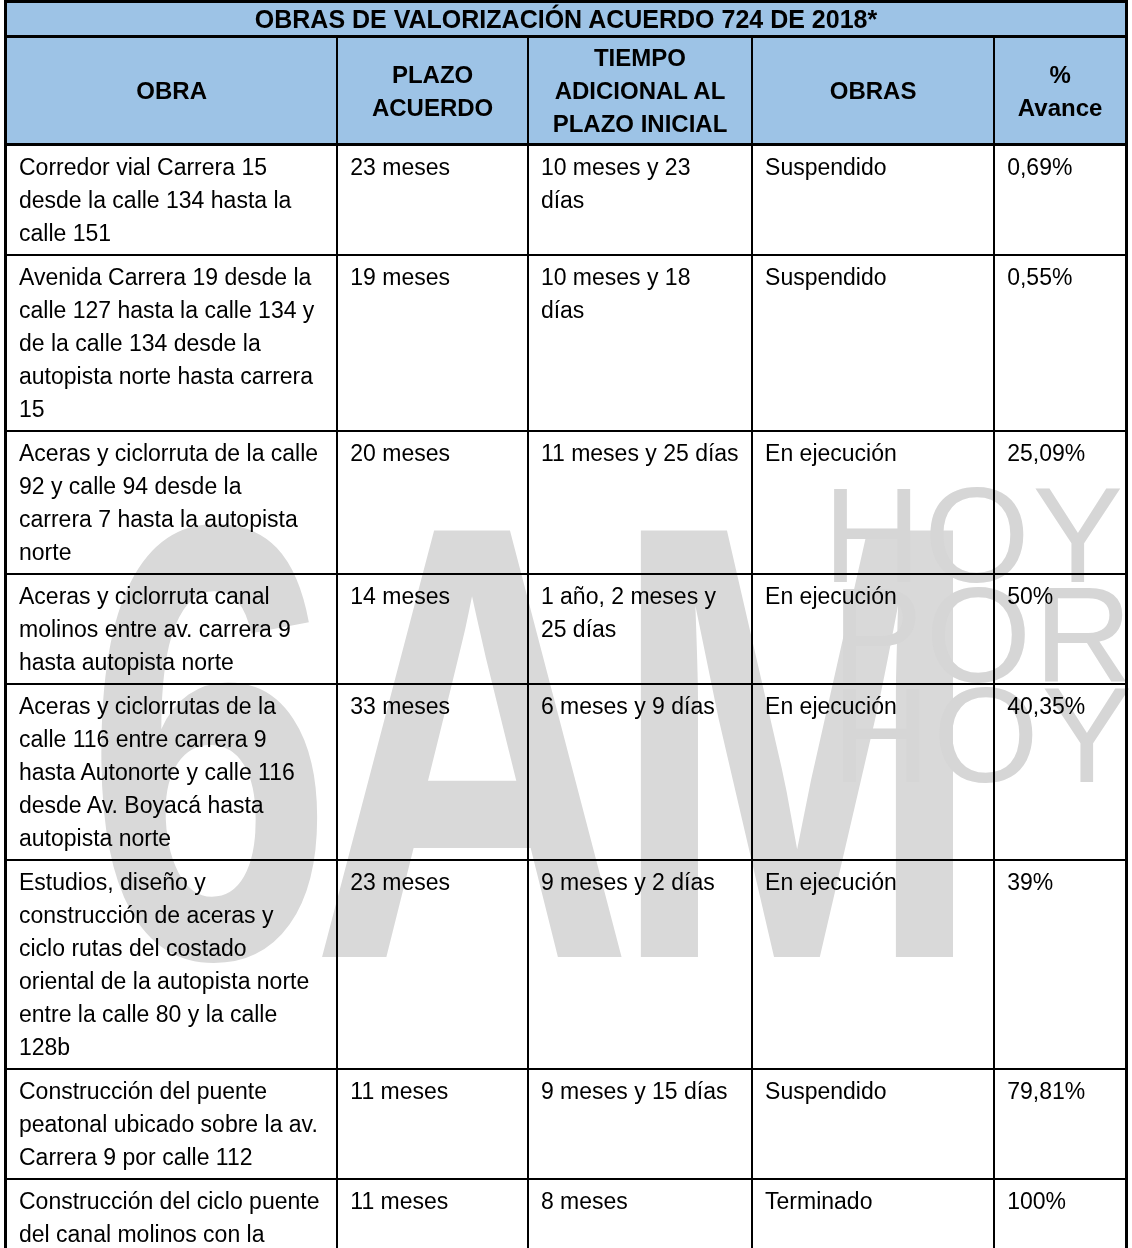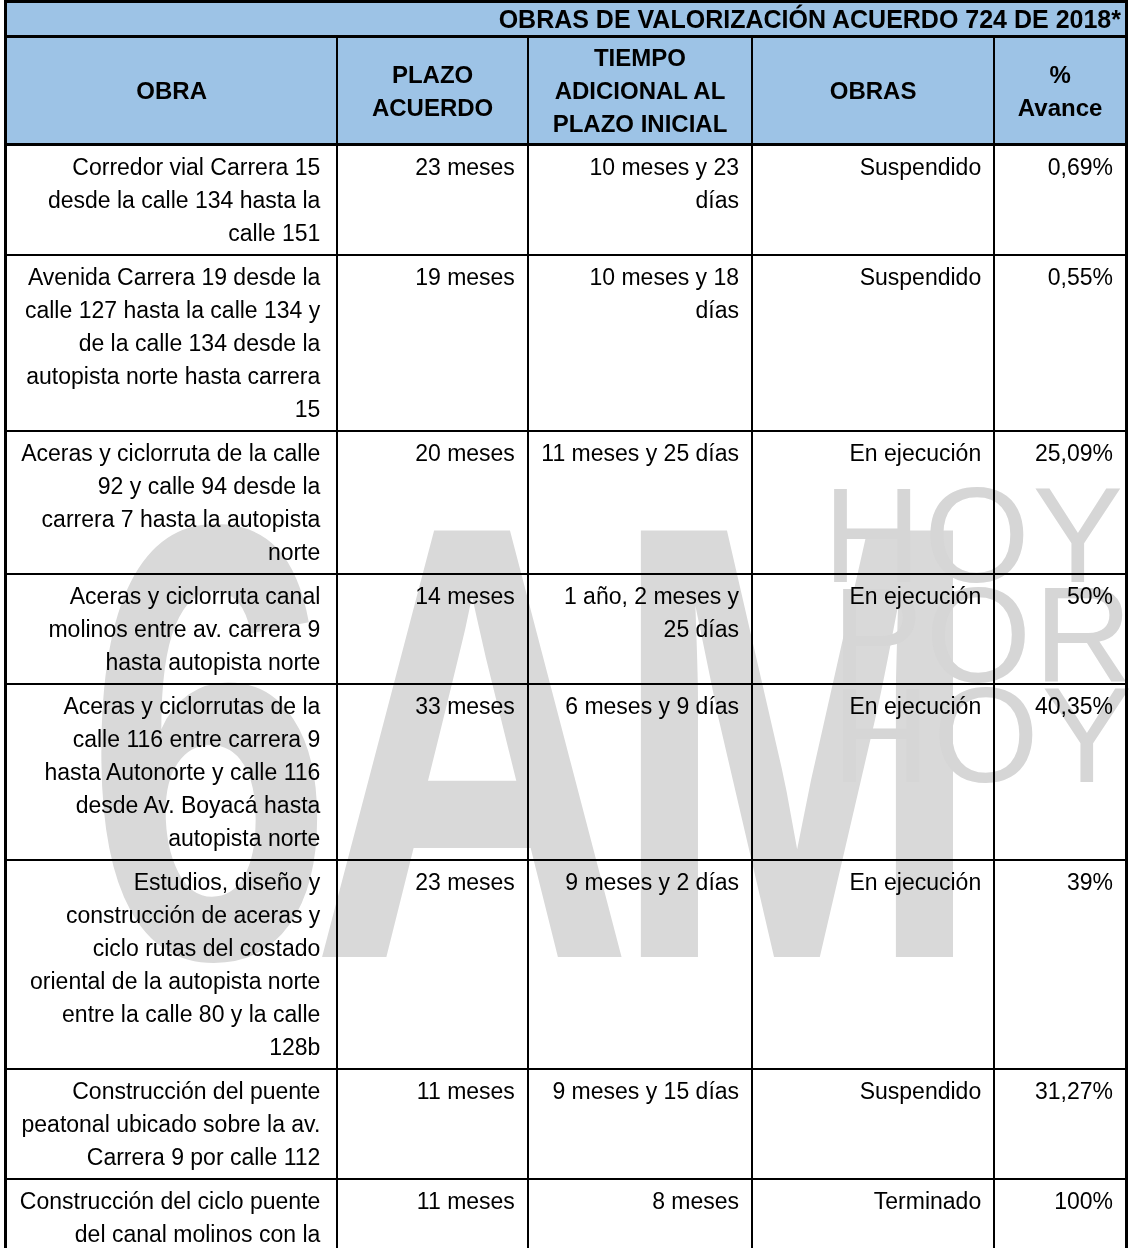--- a/index.html
+++ b/index.html
@@ -14,21 +14,21 @@
               transform:scaleX(0.72); transform-origin:0 0; white-space:nowrap; }
   .wm-word { position:absolute; font-size:136px; font-weight:400; line-height:1;
              letter-spacing:0.02em; color:#d6d6d6; white-space:nowrap; }
   .wm-w1 { left:823px; top:467px; }
   .wm-w2 { left:832px; top:567px; }
   .wm-w3 { left:832px; top:667px; }
 
   
   table.obras { position:relative; z-index:1; width:1124px; margin:0 4px;
                 border-collapse:collapse; table-layout:fixed; background:transparent; }
-  table.obras th, table.obras td { border:2px solid #000;text-align:right; }
+  table.obras th, table.obras td { border:2px solid #000; }
   table.obras { border:3px solid #000; }
 
   tr.title-row th {
     height:35px; background:#9DC3E6; vertical-align:middle;
     font-size:25px; font-weight:700; border-bottom:3px solid #000; padding:1px 4px;
   }
   tr.header-row th {
     height:108px; background:#9DC3E6; text-align:center; vertical-align:middle;
     font-size:24px; font-weight:700; line-height:33px; padding:2px 8px;
     border-bottom:3px solid #000;
@@ -132,21 +132,21 @@
     <td class="c-plazo">23 meses</td>
     <td class="c-tiempo">9 meses y 2 días</td>
     <td class="c-estado">En ejecución</td>
     <td class="c-avance">39%</td>
   </tr>
         <tr class="data-row">
     <td class="c-obra">Construcción del puente peatonal ubicado sobre la av. Carrera 9 por calle 112</td>
     <td class="c-plazo">11 meses</td>
     <td class="c-tiempo">9 meses y 15 días</td>
     <td class="c-estado">Suspendido</td>
-    <td class="c-avance">31,27%</td>
+    <td class="c-avance">79,81%</td>
   </tr>
         <tr class="data-row">
     <td class="c-obra">Construcción del ciclo puente del canal molinos con la autopista norte</td>
     <td class="c-plazo">11 meses</td>
     <td class="c-tiempo">8 meses</td>
     <td class="c-estado">Terminado</td>
     <td class="c-avance">100%</td>
   </tr>
       </tbody>
   </table>

